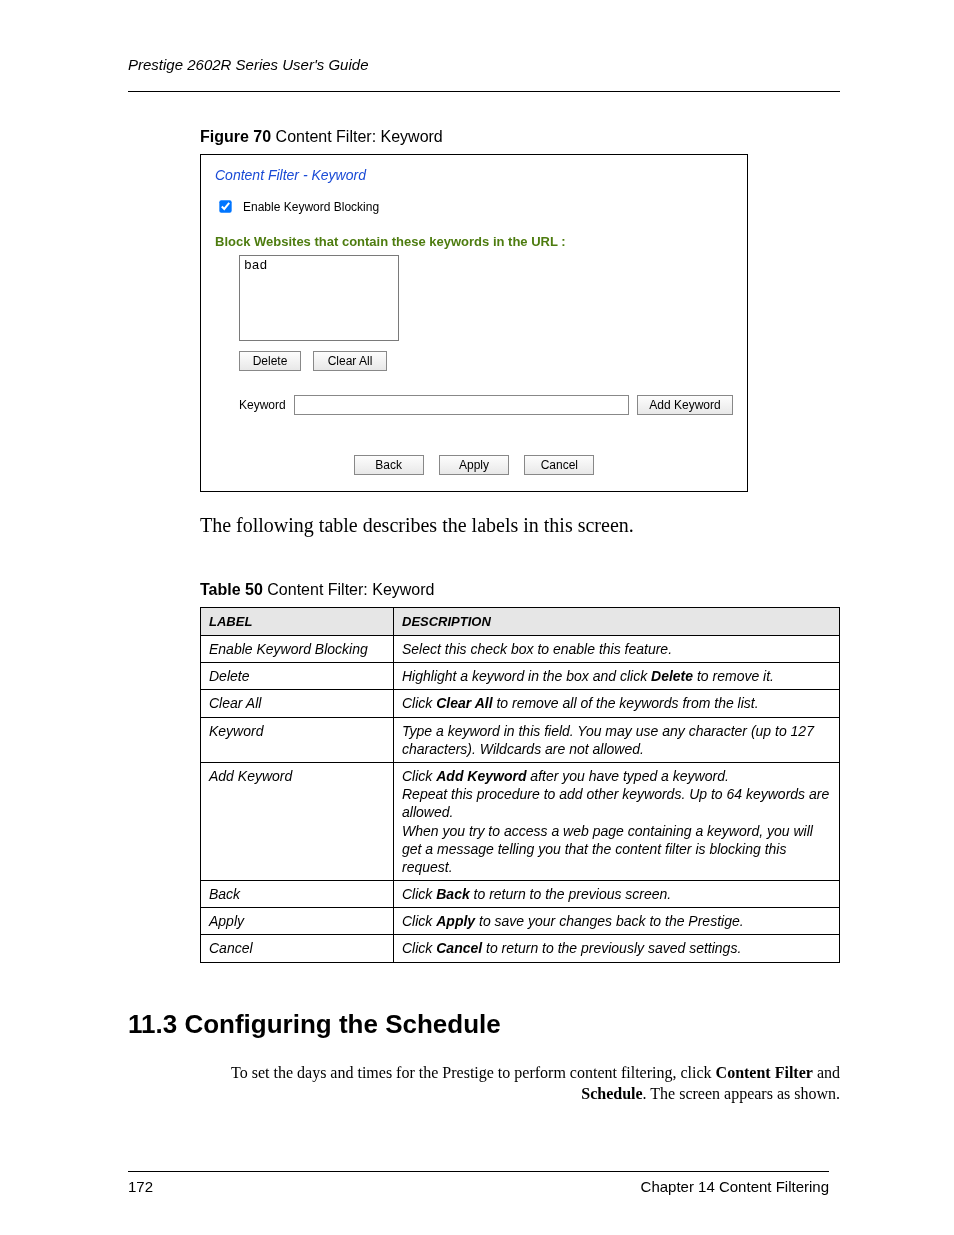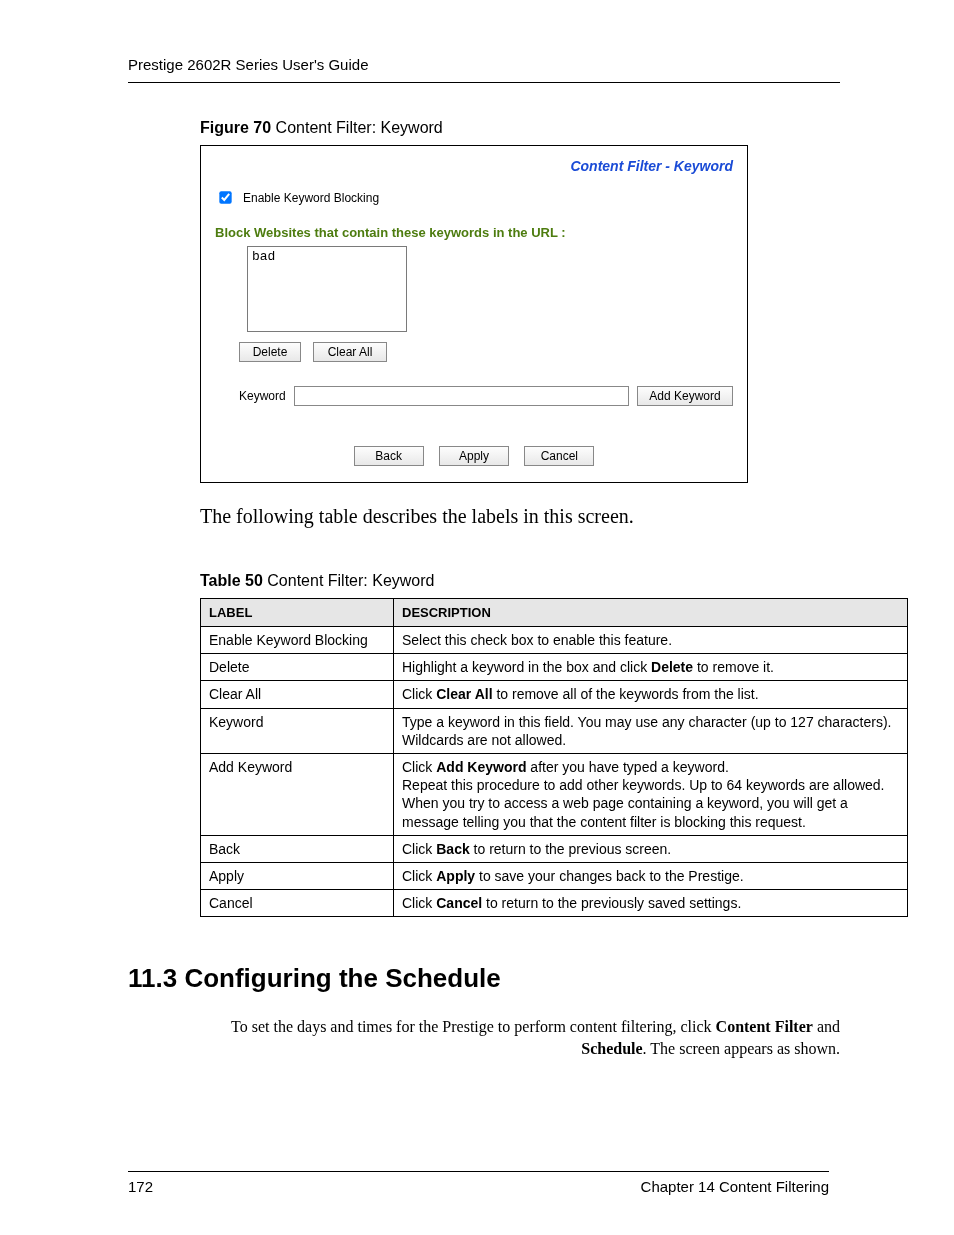--- a/index.html
+++ b/index.html
@@ -11,22 +11,23 @@
   .page {
     width: 954px;
     height: 1235px;
     box-sizing: border-box;
     padding: 56px 114px 40px 128px;
     position: relative;
   }
   .running-header {
     font-family: Arial, Helvetica, sans-serif;
     font-size: 15px;
-    padding-bottom: 9px;
+    padding-bottom: 18px;
     border-bottom: 1px solid #000;
+    font-style: italic;
   }
   .figure-wrap {
     margin-top: 36px;
     margin-left: 72px;
   }
   .fig-caption,
   .tab-caption {
     font-family: Liberation Sans, sans-serif;
     font-size: 16px;
     margin-bottom: 8px;
@@ -39,42 +40,41 @@
     border: 1px solid #000;
     background: #fff;
     font-family: Arial, Helvetica, sans-serif;
     font-size: 12px;
     padding: 10px 14px 16px 14px;
     width: 518px;
   }
   .shot-title {
     color: #1a4bd6;
     font-style: italic;
-    font-weight: bold;
+    font-weight: normal;
     font-size: 14px;
     margin: 2px 0 14px 0;
-    text-align: right;
   }
   .chk-row {
     display: flex;
     align-items: center;
     gap: 8px;
     margin-bottom: 18px;
   }
   .chk-row input[type=checkbox] {
     transform: scale(0.95);
   }
   .block-label {
     color: #4d7c0f;
     font-weight: bold;
     font-size: 13px;
     margin-bottom: 6px;
   }
   .kw-list {
-    margin-left: 32px;
+    margin-left: 24px;
     width: 160px;
     height: 86px;
     border: 1px solid #7a7a7a;
     font-family: "Courier New", monospace;
     font-size: 13px;
     padding: 2px 4px;
     box-sizing: border-box;
     margin-bottom: 10px;
   }
   .btn {
@@ -120,21 +120,22 @@
     line-height: 1.35;
   }
   .table-wrap {
     margin-top: 42px;
     margin-left: 72px;
   }
   table.desc {
     border-collapse: collapse;
     font-family: Arial, Helvetica, sans-serif;
     font-size: 14px;
-    width: 708px;
+    width: 640px;
+    font-style: italic;
   }
   table.desc th {
     background: #e6e6e6;
     font-weight: bold;
     text-align: left;
     padding: 6px 8px;
     border: 1px solid #000;
     font-size: 13px;
   }
   table.desc td {

